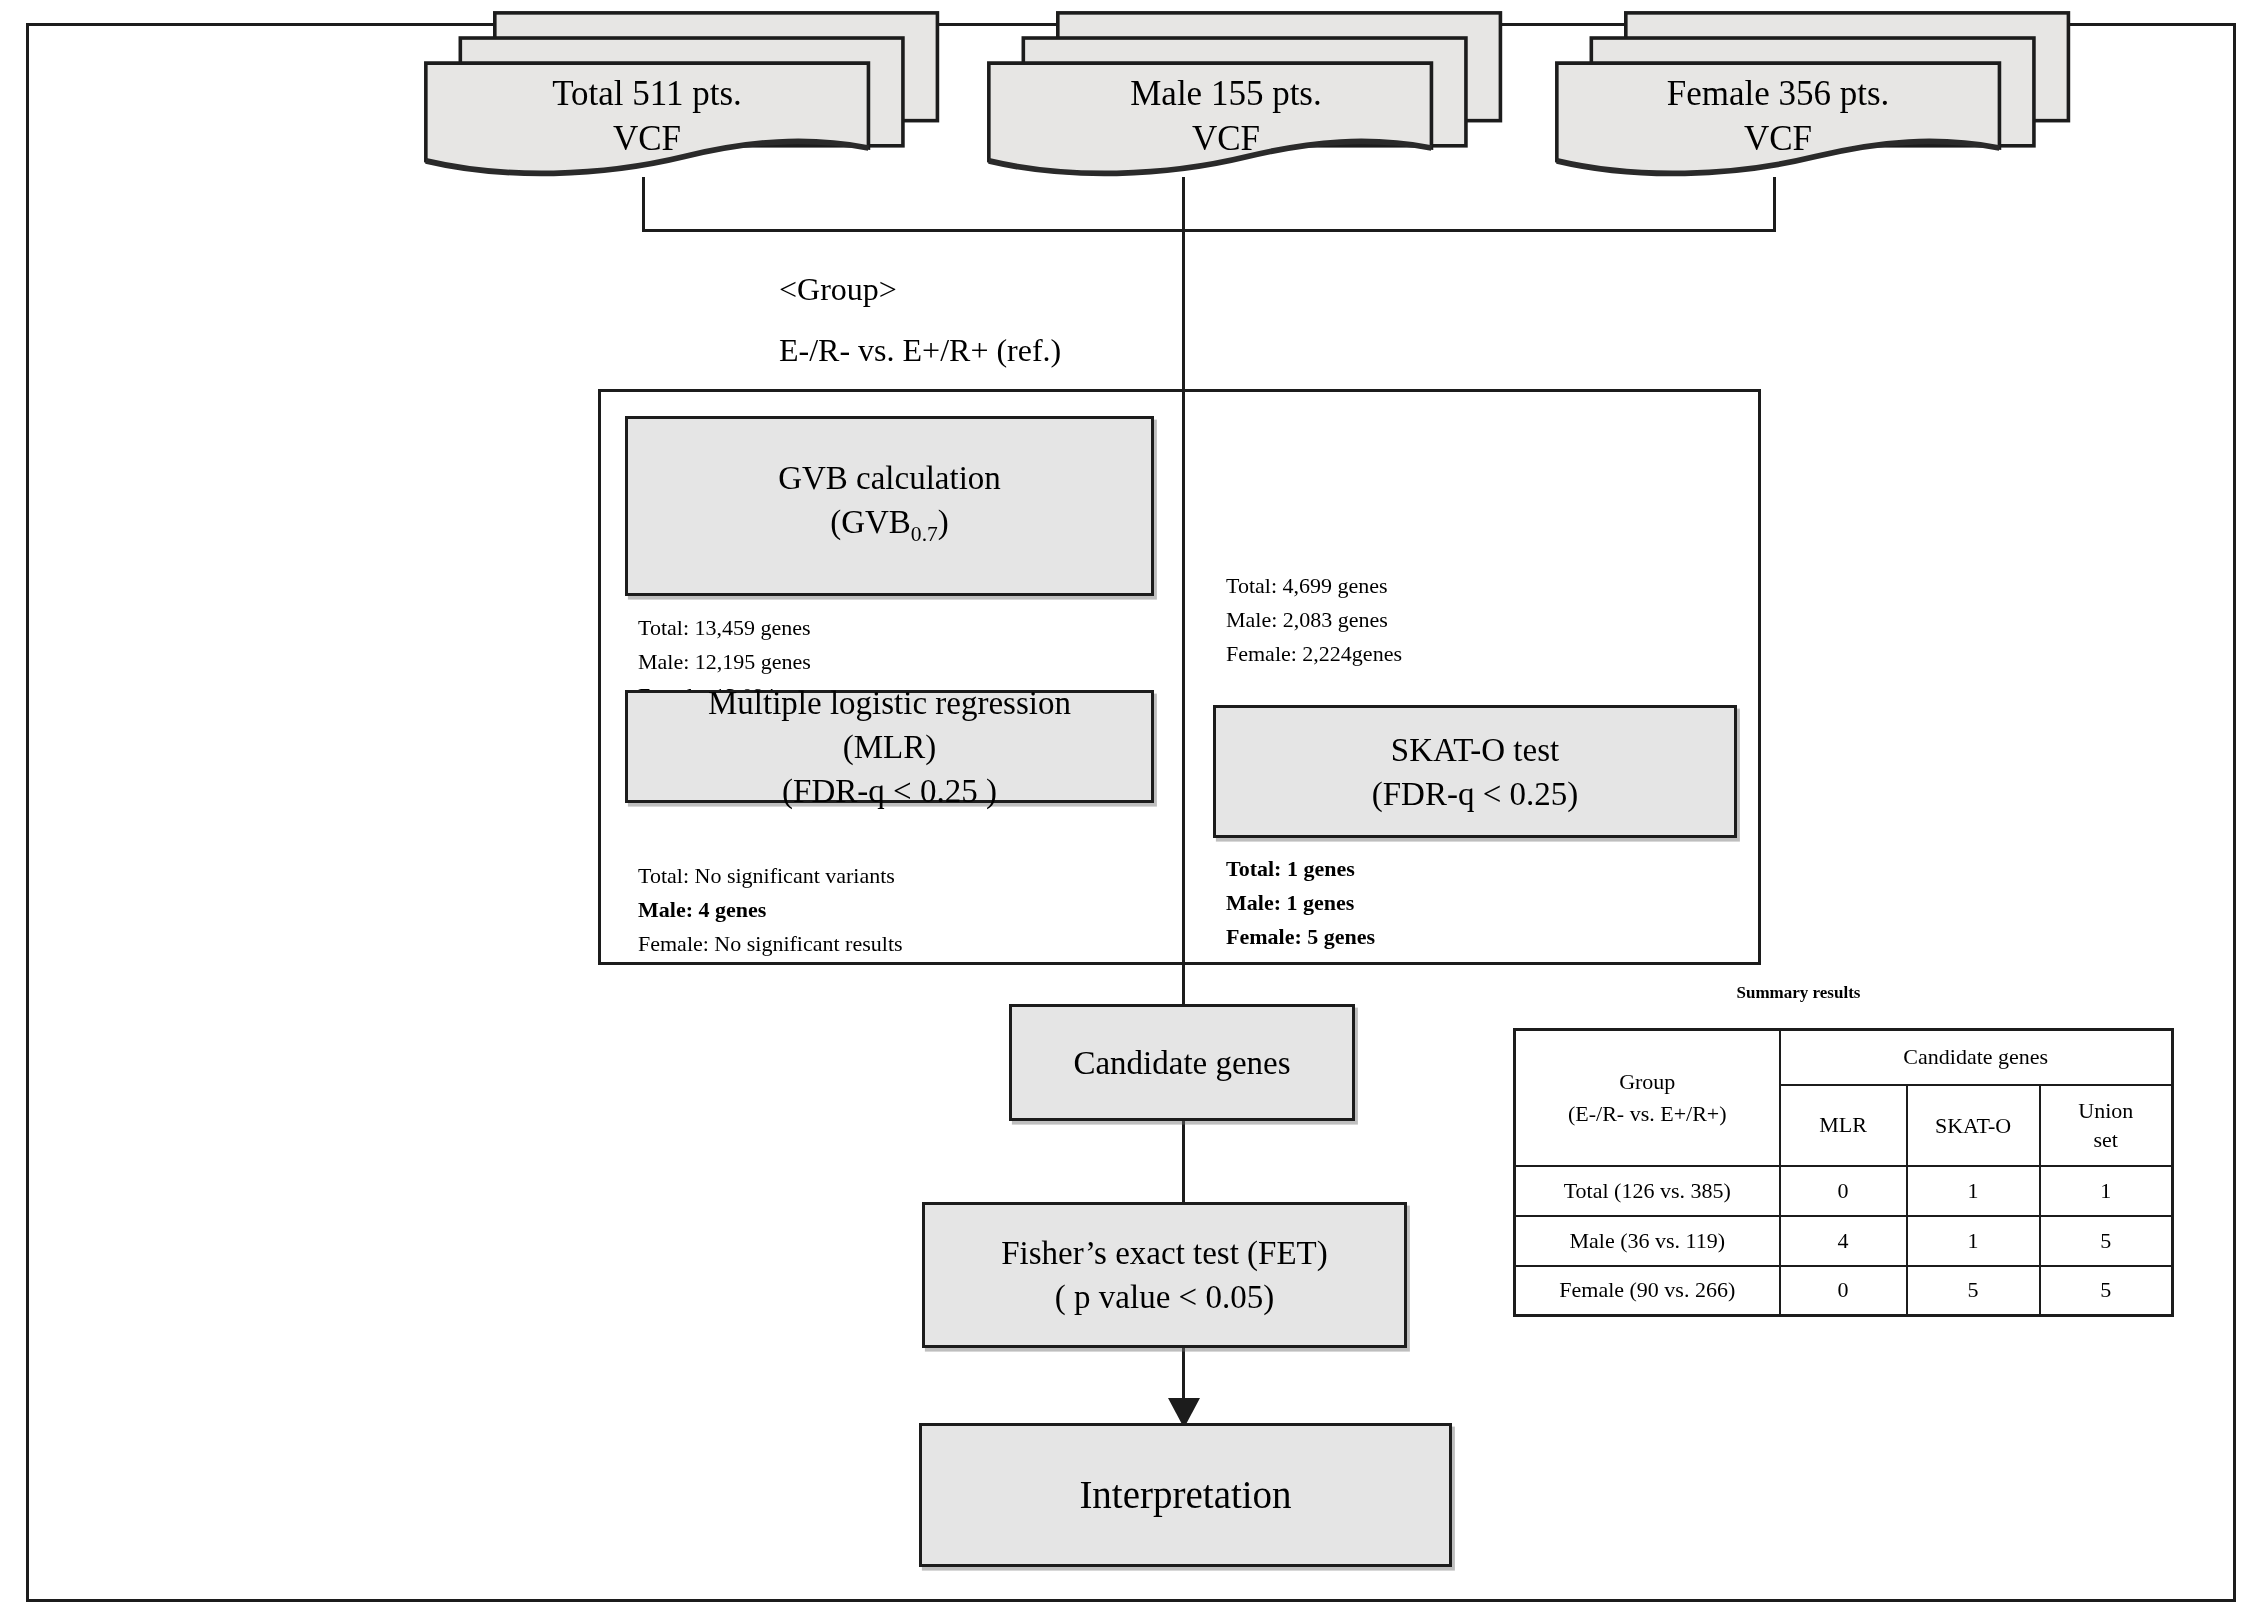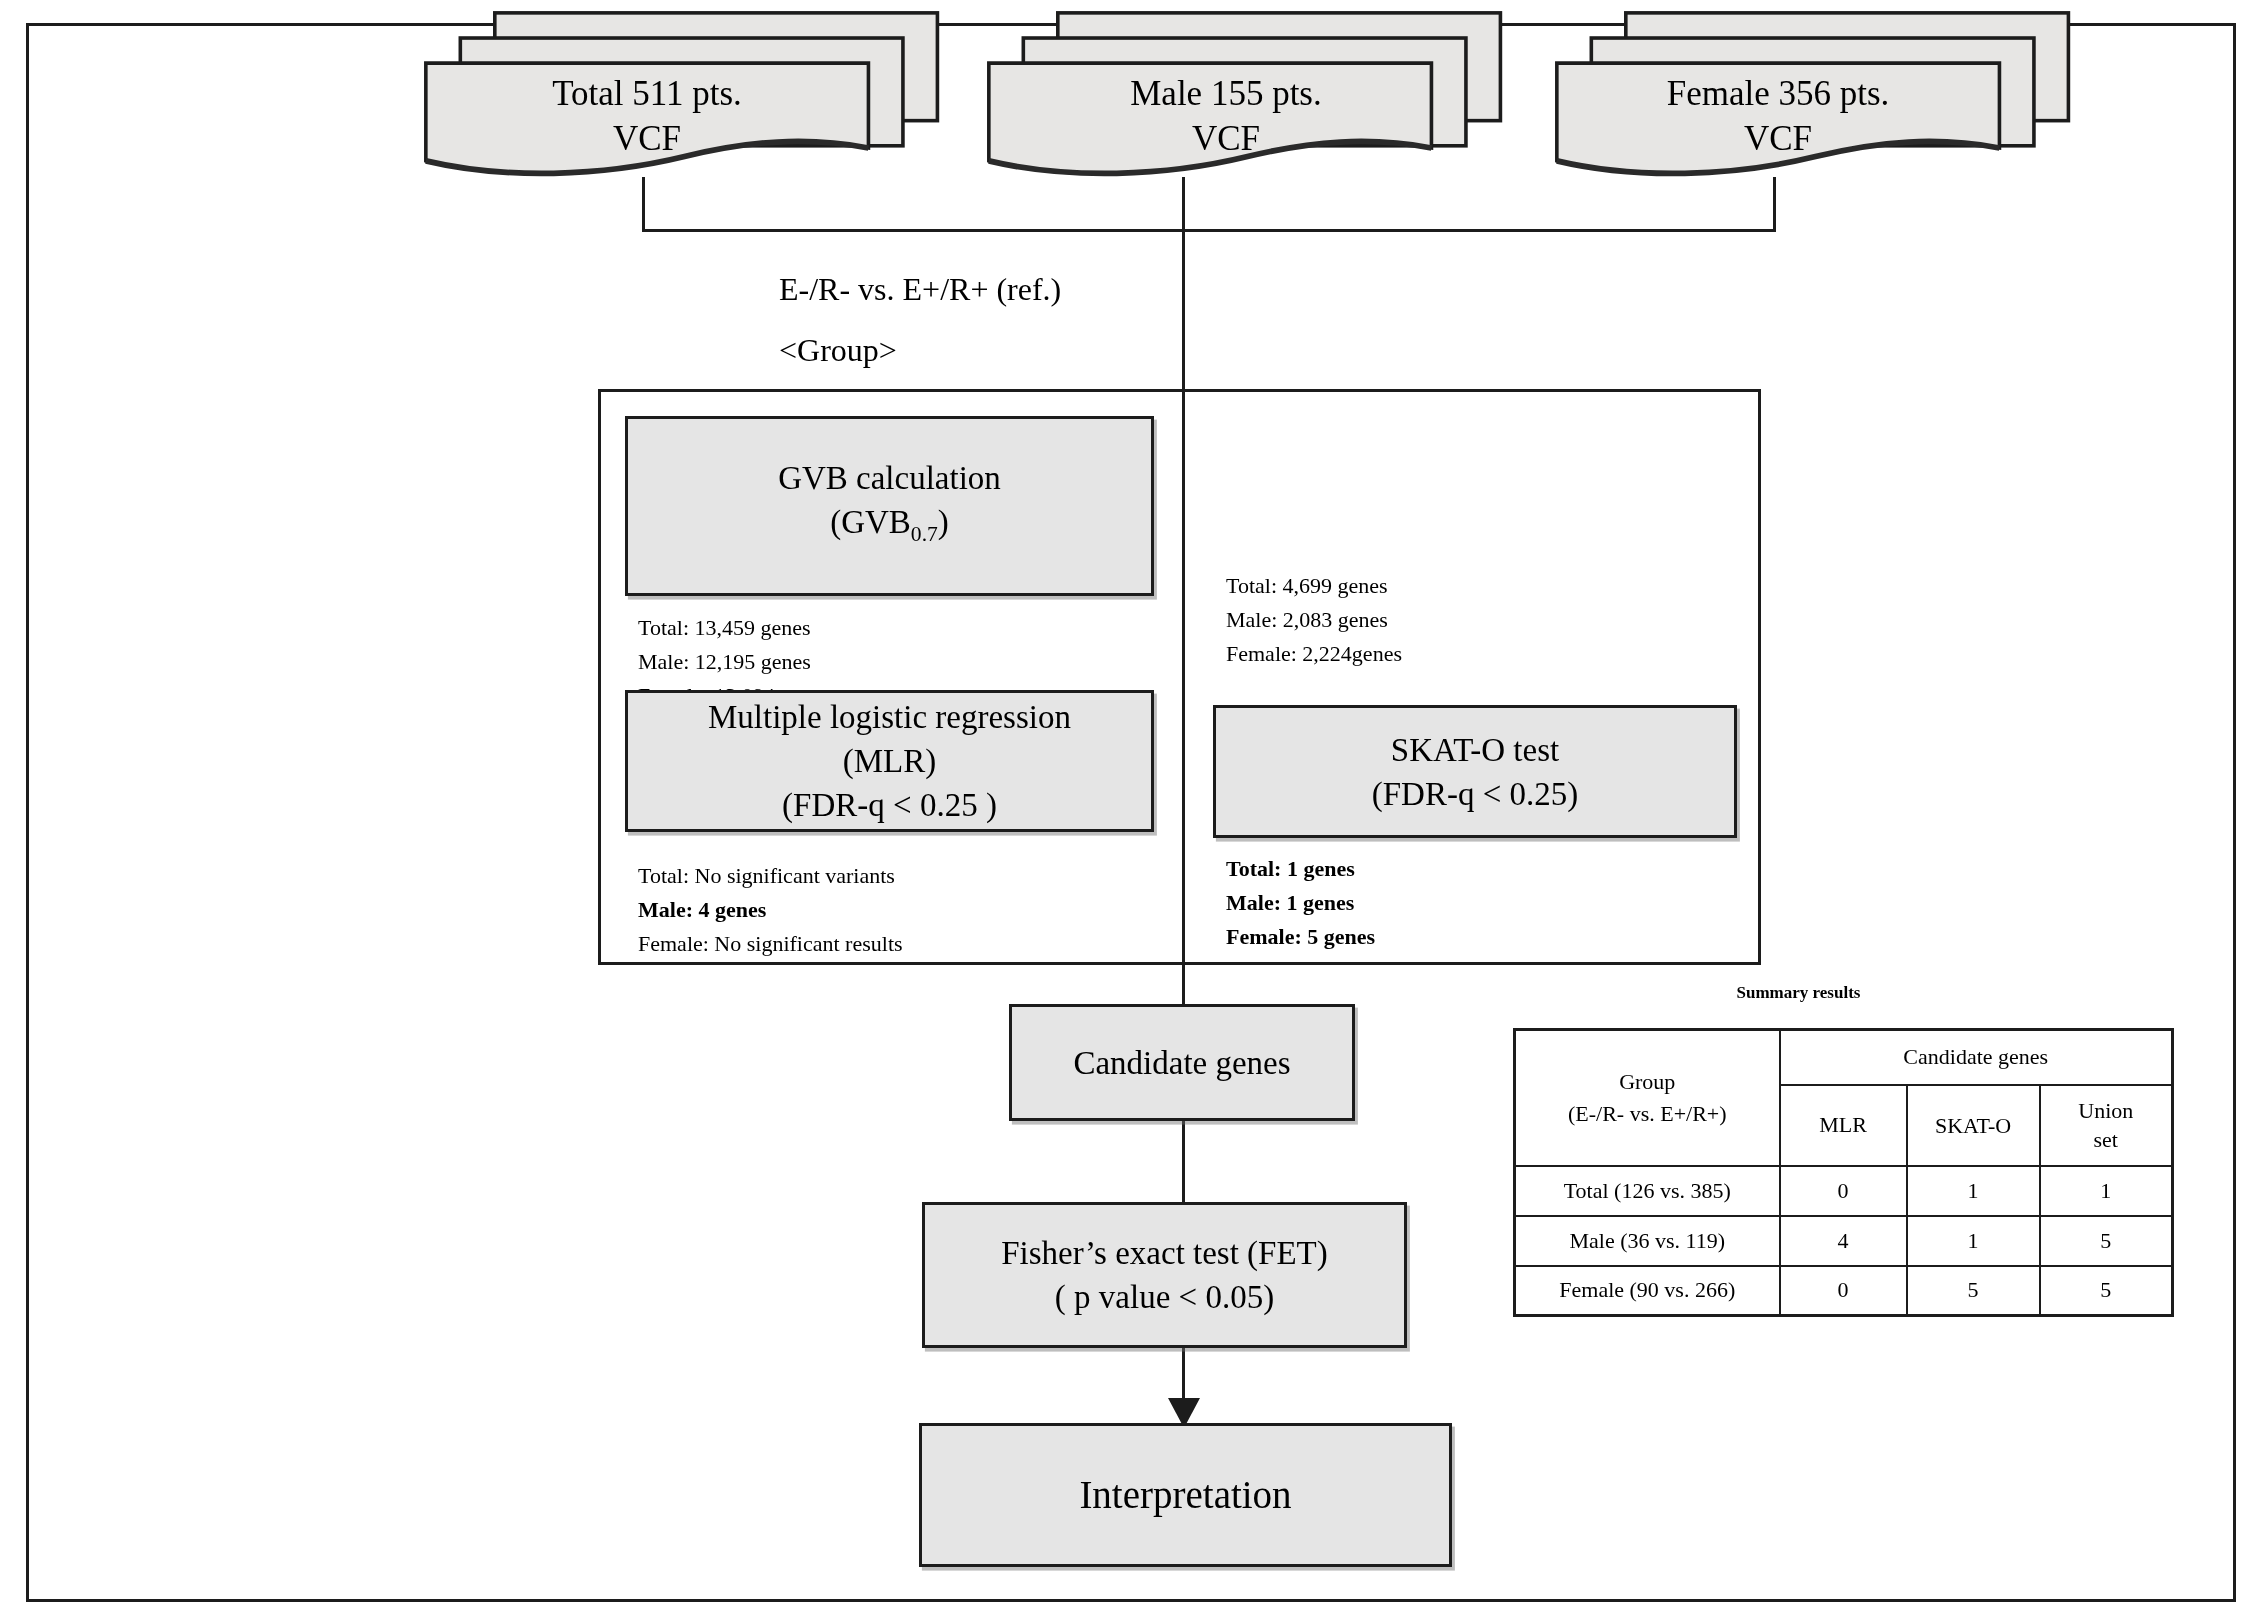--- a/index.html
+++ b/index.html
@@ -103,37 +103,37 @@
     <rect x="58" y="39" width="616" height="150" fill="#e7e6e4" stroke="#1c1c1c" stroke-width="5"></rect>
     <path d="M10,74 H626 V192 C540,176 460,182 370,204 C255,232 120,236 10,210 Z" fill="#e7e6e4" stroke="#1c1c1c" stroke-width="5"></path>
     <path d="M626,192 C540,176 460,182 370,204 C255,232 120,236 10,210" fill="none" stroke="#2a2a2a" stroke-width="8"></path>
   </svg>
   <div class="doc-label" style="left:1556px; top:71px; width:444px;">
     <div>Female 356 pts.</div>
     <div>VCF</div>
   </div>
 
   <div class="group-label">
+    <div>&lt;Group&gt;</div>
     <div>E-/R- vs. E+/R+ (ref.)</div>
-    <div>&lt;Group&gt;</div>
   </div>
 
   <div class="container-box"></div>
 
   <div class="box" style="left:625px; top:416px; width:529px; height:180px;">
     <div class="t">GVB calculation</div>
     <div class="t"><span>(GVB</span><sub class="gvbsub">0.7</sub><span>)</span></div>
   </div>
   <div class="ann" style="left:638px; top:611px;">
     <div>Total: 13,459 genes</div>
     <div>Male: 12,195 genes</div>
     <div>Female: 13,094 genes</div>
   </div>
 
-  <div class="box" style="left:625px; top:690px; width:529px; height:142px;">
+  <div class="box" style="left:625px; top:690px; width:529px; height:113px;">
     <div class="t">Multiple logistic regression</div>
     <div class="t">(MLR)</div>
     <div class="t">(FDR-q &lt; 0.25 )</div>
   </div>
   <div class="ann" style="left:638px; top:859px;">
     <div>Total: No significant variants</div>
     <div class="bold">Male: 4 genes</div>
     <div>Female: No significant results</div>
   </div>
 

